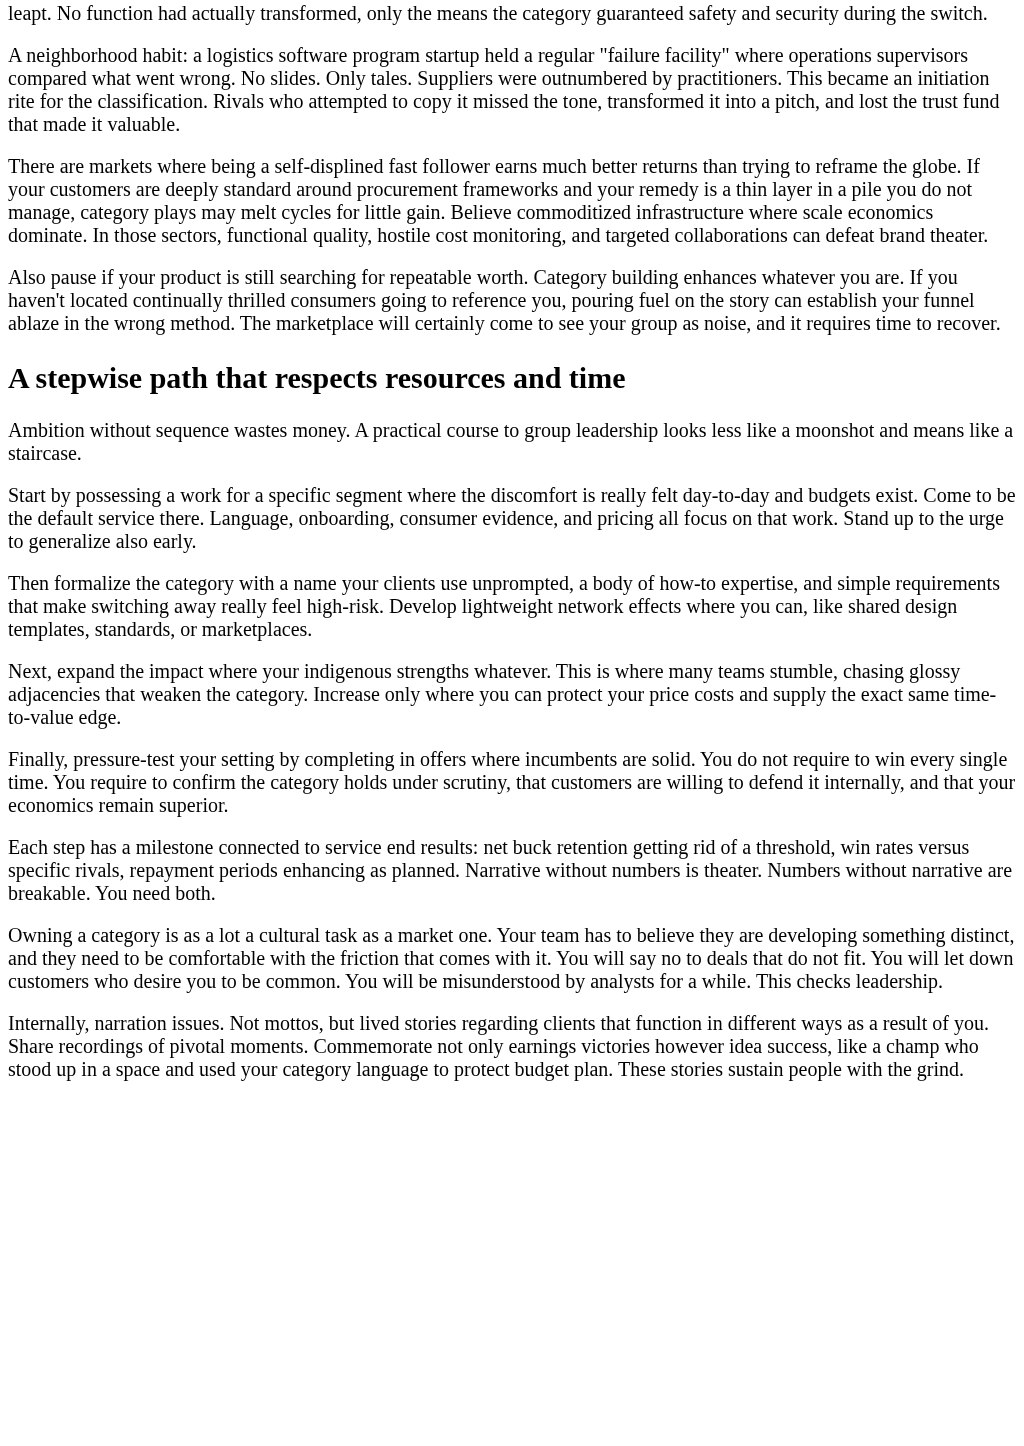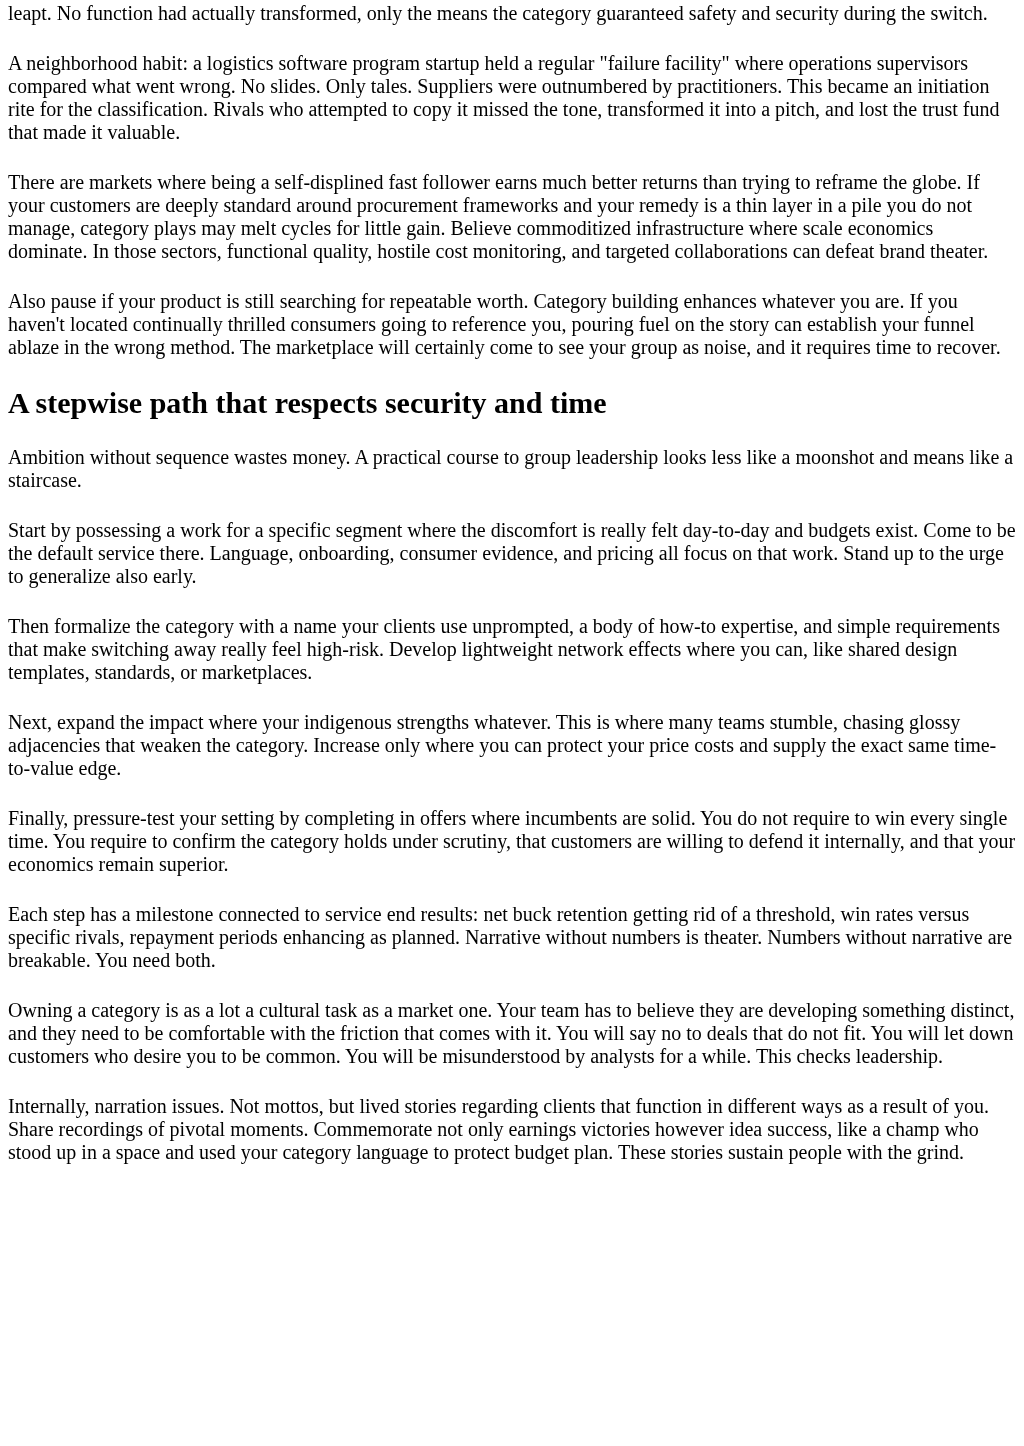--- a/index.html
+++ b/index.html
@@ -7,42 +7,42 @@
     color: #000000;
   }
   body {
     margin: 2px 8px 8px 8px;
     width: 1008px;
     font-family: "Liberation Serif", "DejaVu Serif", serif;
     font-size: 20px;
     line-height: 1.15;
   }
   .doc p {
-    margin: 27px 0;
+    margin: 19px 0;
   }
   .doc > *:first-child {
     margin-top: 0;
   }
   .doc h2 {
     font-size: 30px;
     font-weight: bold;
     line-height: 1.1;
     margin: 26px 0 25px 0;
     font-family: "Liberation Serif", "DejaVu Serif", serif;
   }
 </style>
 </head>
 <body>
 
 <div class="doc">
   <p>leapt. No function had actually transformed, only the means the category guaranteed safety and security during the switch.</p>
   <p>A neighborhood habit: a logistics software program startup held a regular "failure facility" where operations supervisors compared what went wrong. No slides. Only tales. Suppliers were outnumbered by practitioners. This became an initiation rite for the classification. Rivals who attempted to copy it missed the tone, transformed it into a pitch, and lost the trust fund that made it valuable.</p>
   <p>There are markets where being a self-displined fast follower earns much better returns than trying to reframe the globe. If your customers are deeply standard around procurement frameworks and your remedy is a thin layer in a pile you do not manage, category plays may melt cycles for little gain. Believe commoditized infrastructure where scale economics dominate. In those sectors, functional quality, hostile cost monitoring, and targeted collaborations can defeat brand theater.</p>
   <p>Also pause if your product is still searching for repeatable worth. Category building enhances whatever you are. If you haven't located continually thrilled consumers going to reference you, pouring fuel on the story can establish your funnel ablaze in the wrong method. The marketplace will certainly come to see your group as noise, and it requires time to recover.</p>
-  <h2>A stepwise path that respects security and time</h2>
+  <h2>A stepwise path that respects resources and time</h2>
   <p>Ambition without sequence wastes money. A practical course to group leadership looks less like a moonshot and means like a staircase.</p>
   <p>Start by possessing a work for a specific segment where the discomfort is really felt day-to-day and budgets exist. Come to be the default service there. Language, onboarding, consumer evidence, and pricing all focus on that work. Stand up to the urge to generalize also early.</p>
   <p>Then formalize the category with a name your clients use unprompted, a body of how-to expertise, and simple requirements that make switching away really feel high-risk. Develop lightweight network effects where you can, like shared design templates, standards, or marketplaces.</p>
   <p>Next, expand the impact where your indigenous strengths whatever. This is where many teams stumble, chasing glossy adjacencies that weaken the category. Increase only where you can protect your price costs and supply the exact same time-to-value edge.</p>
   <p>Finally, pressure-test your setting by completing in offers where incumbents are solid. You do not require to win every single time. You require to confirm the category holds under scrutiny, that customers are willing to defend it internally, and that your economics remain superior.</p>
   <p>Each step has a milestone connected to service end results: net buck retention getting rid of a threshold, win rates versus specific rivals, repayment periods enhancing as planned. Narrative without numbers is theater. Numbers without narrative are breakable. You need both.</p>
   <p>Owning a category is as a lot a cultural task as a market one. Your team has to believe they are developing something distinct, and they need to be comfortable with the friction that comes with it. You will say no to deals that do not fit. You will let down customers who desire you to be common. You will be misunderstood by analysts for a while. This checks leadership.</p>
   <p>Internally, narration issues. Not mottos, but lived stories regarding clients that function in different ways as a result of you. Share recordings of pivotal moments. Commemorate not only earnings victories however idea success, like a champ who stood up in a space and used your category language to protect budget plan. These stories sustain people with the grind.</p>
 </div>
 

